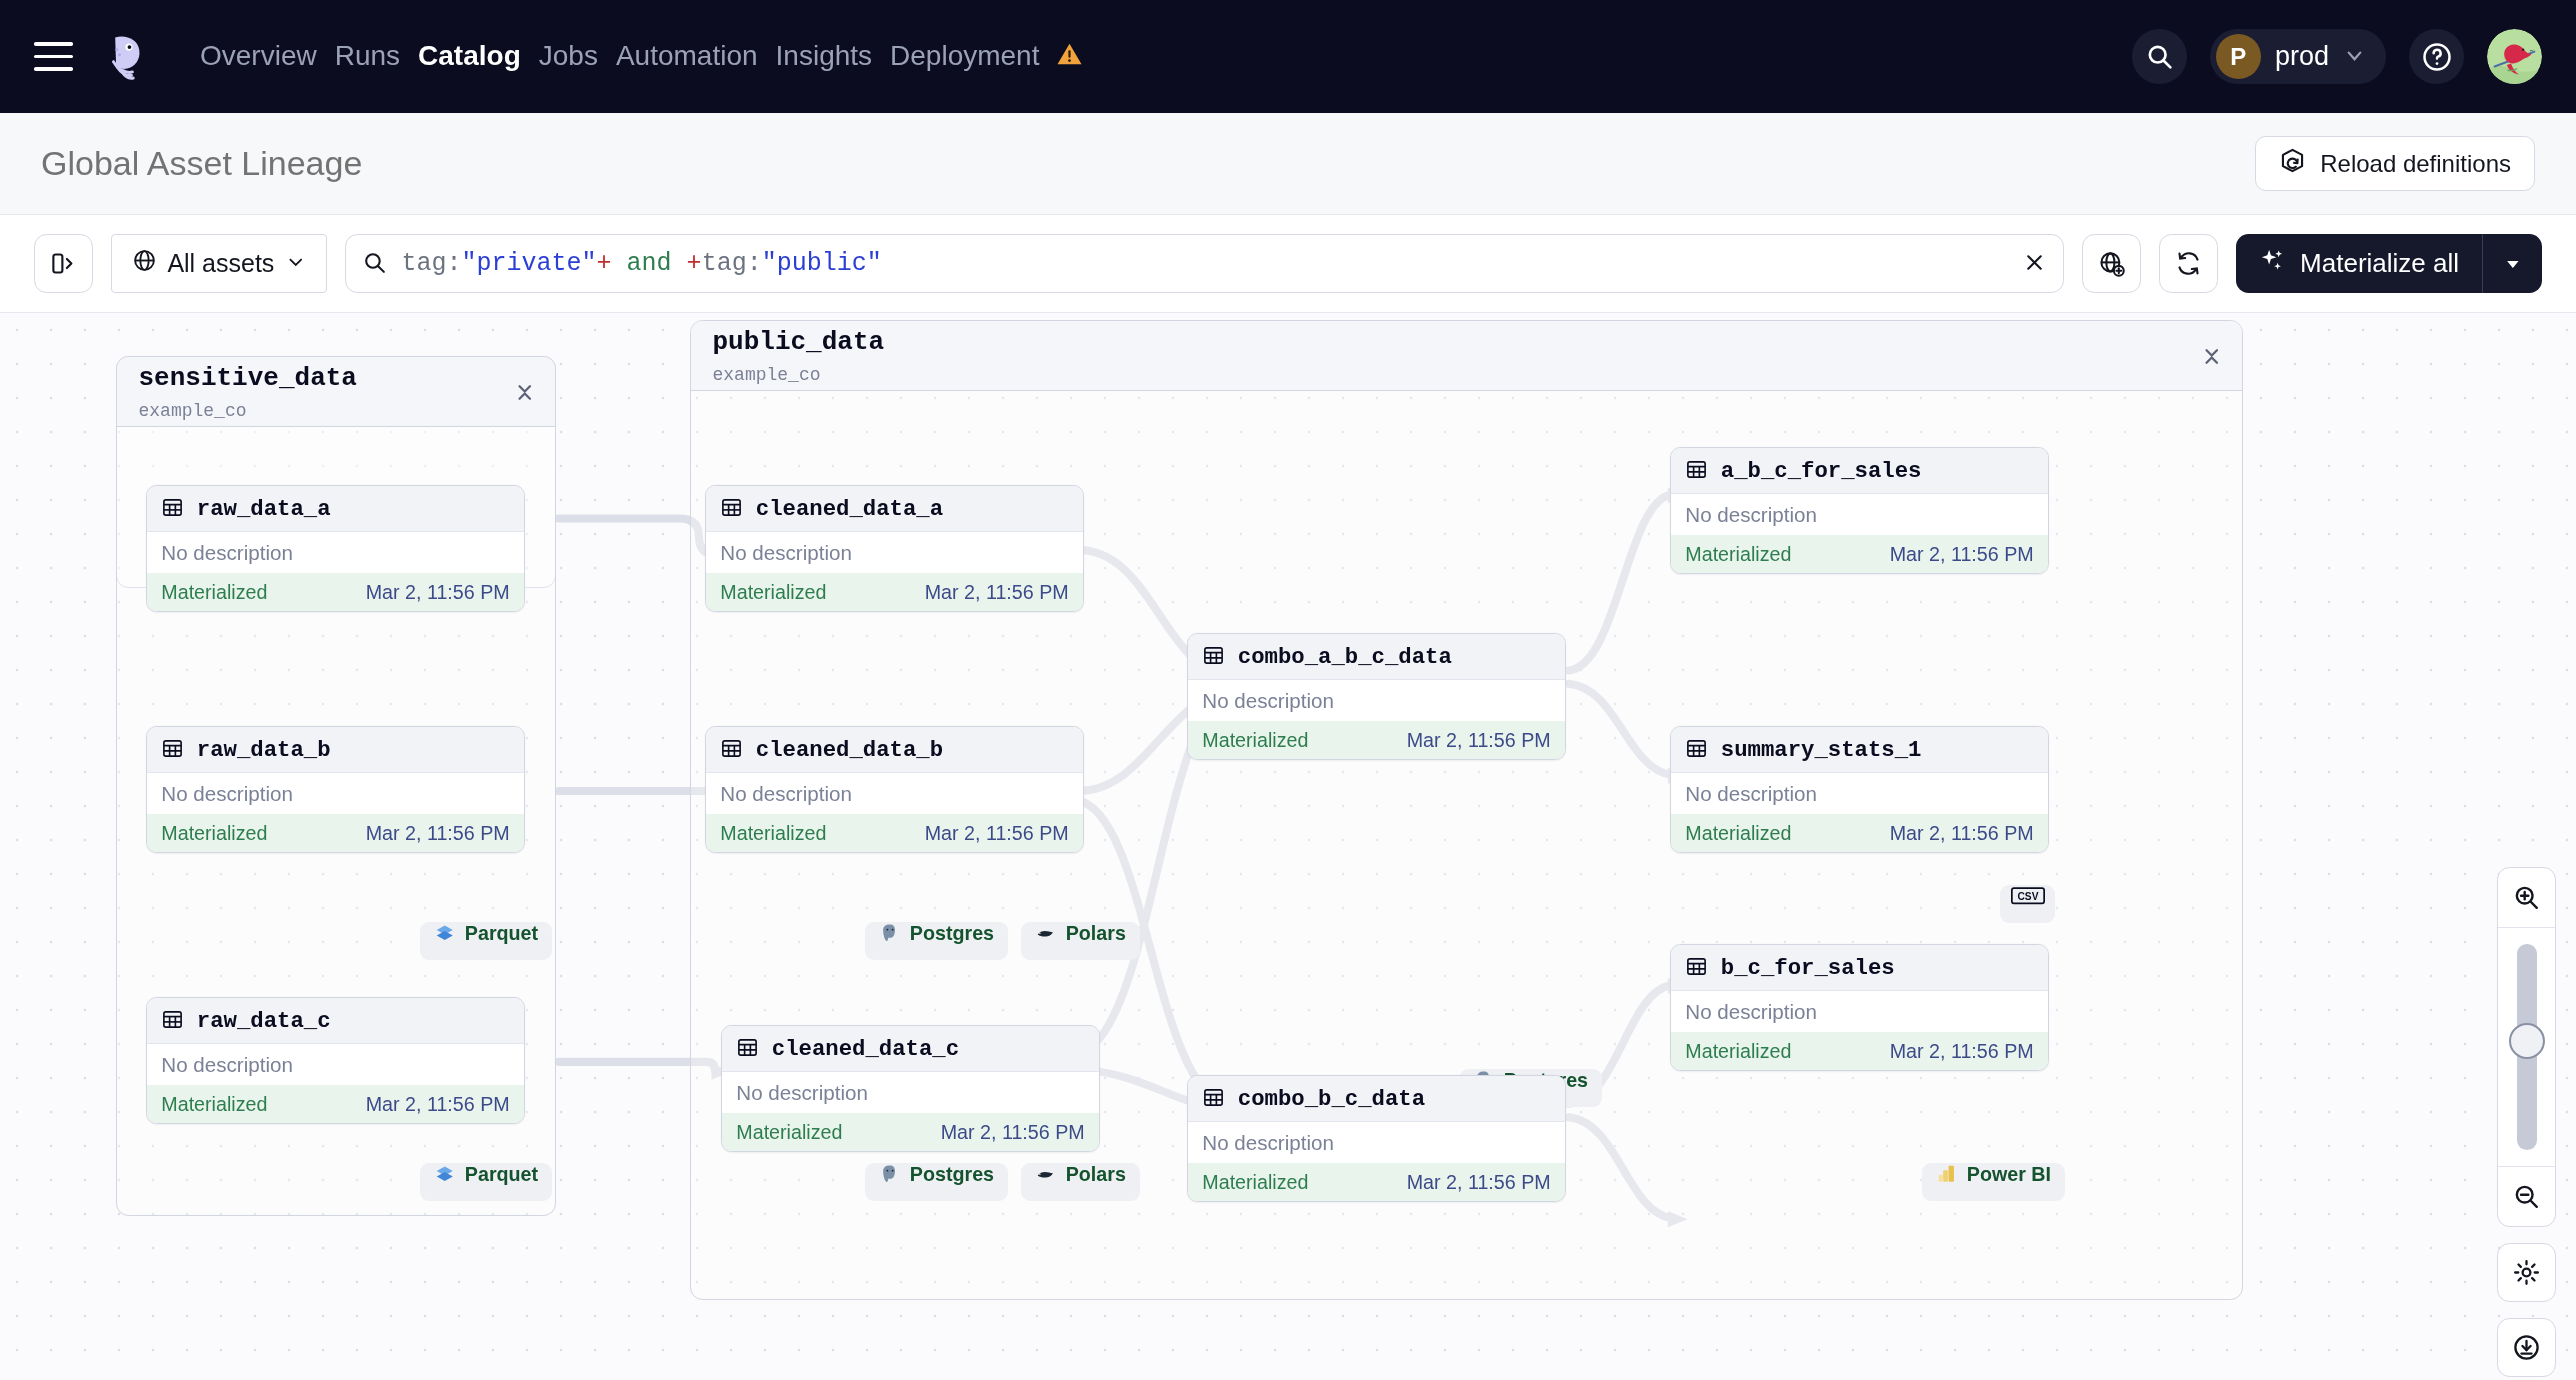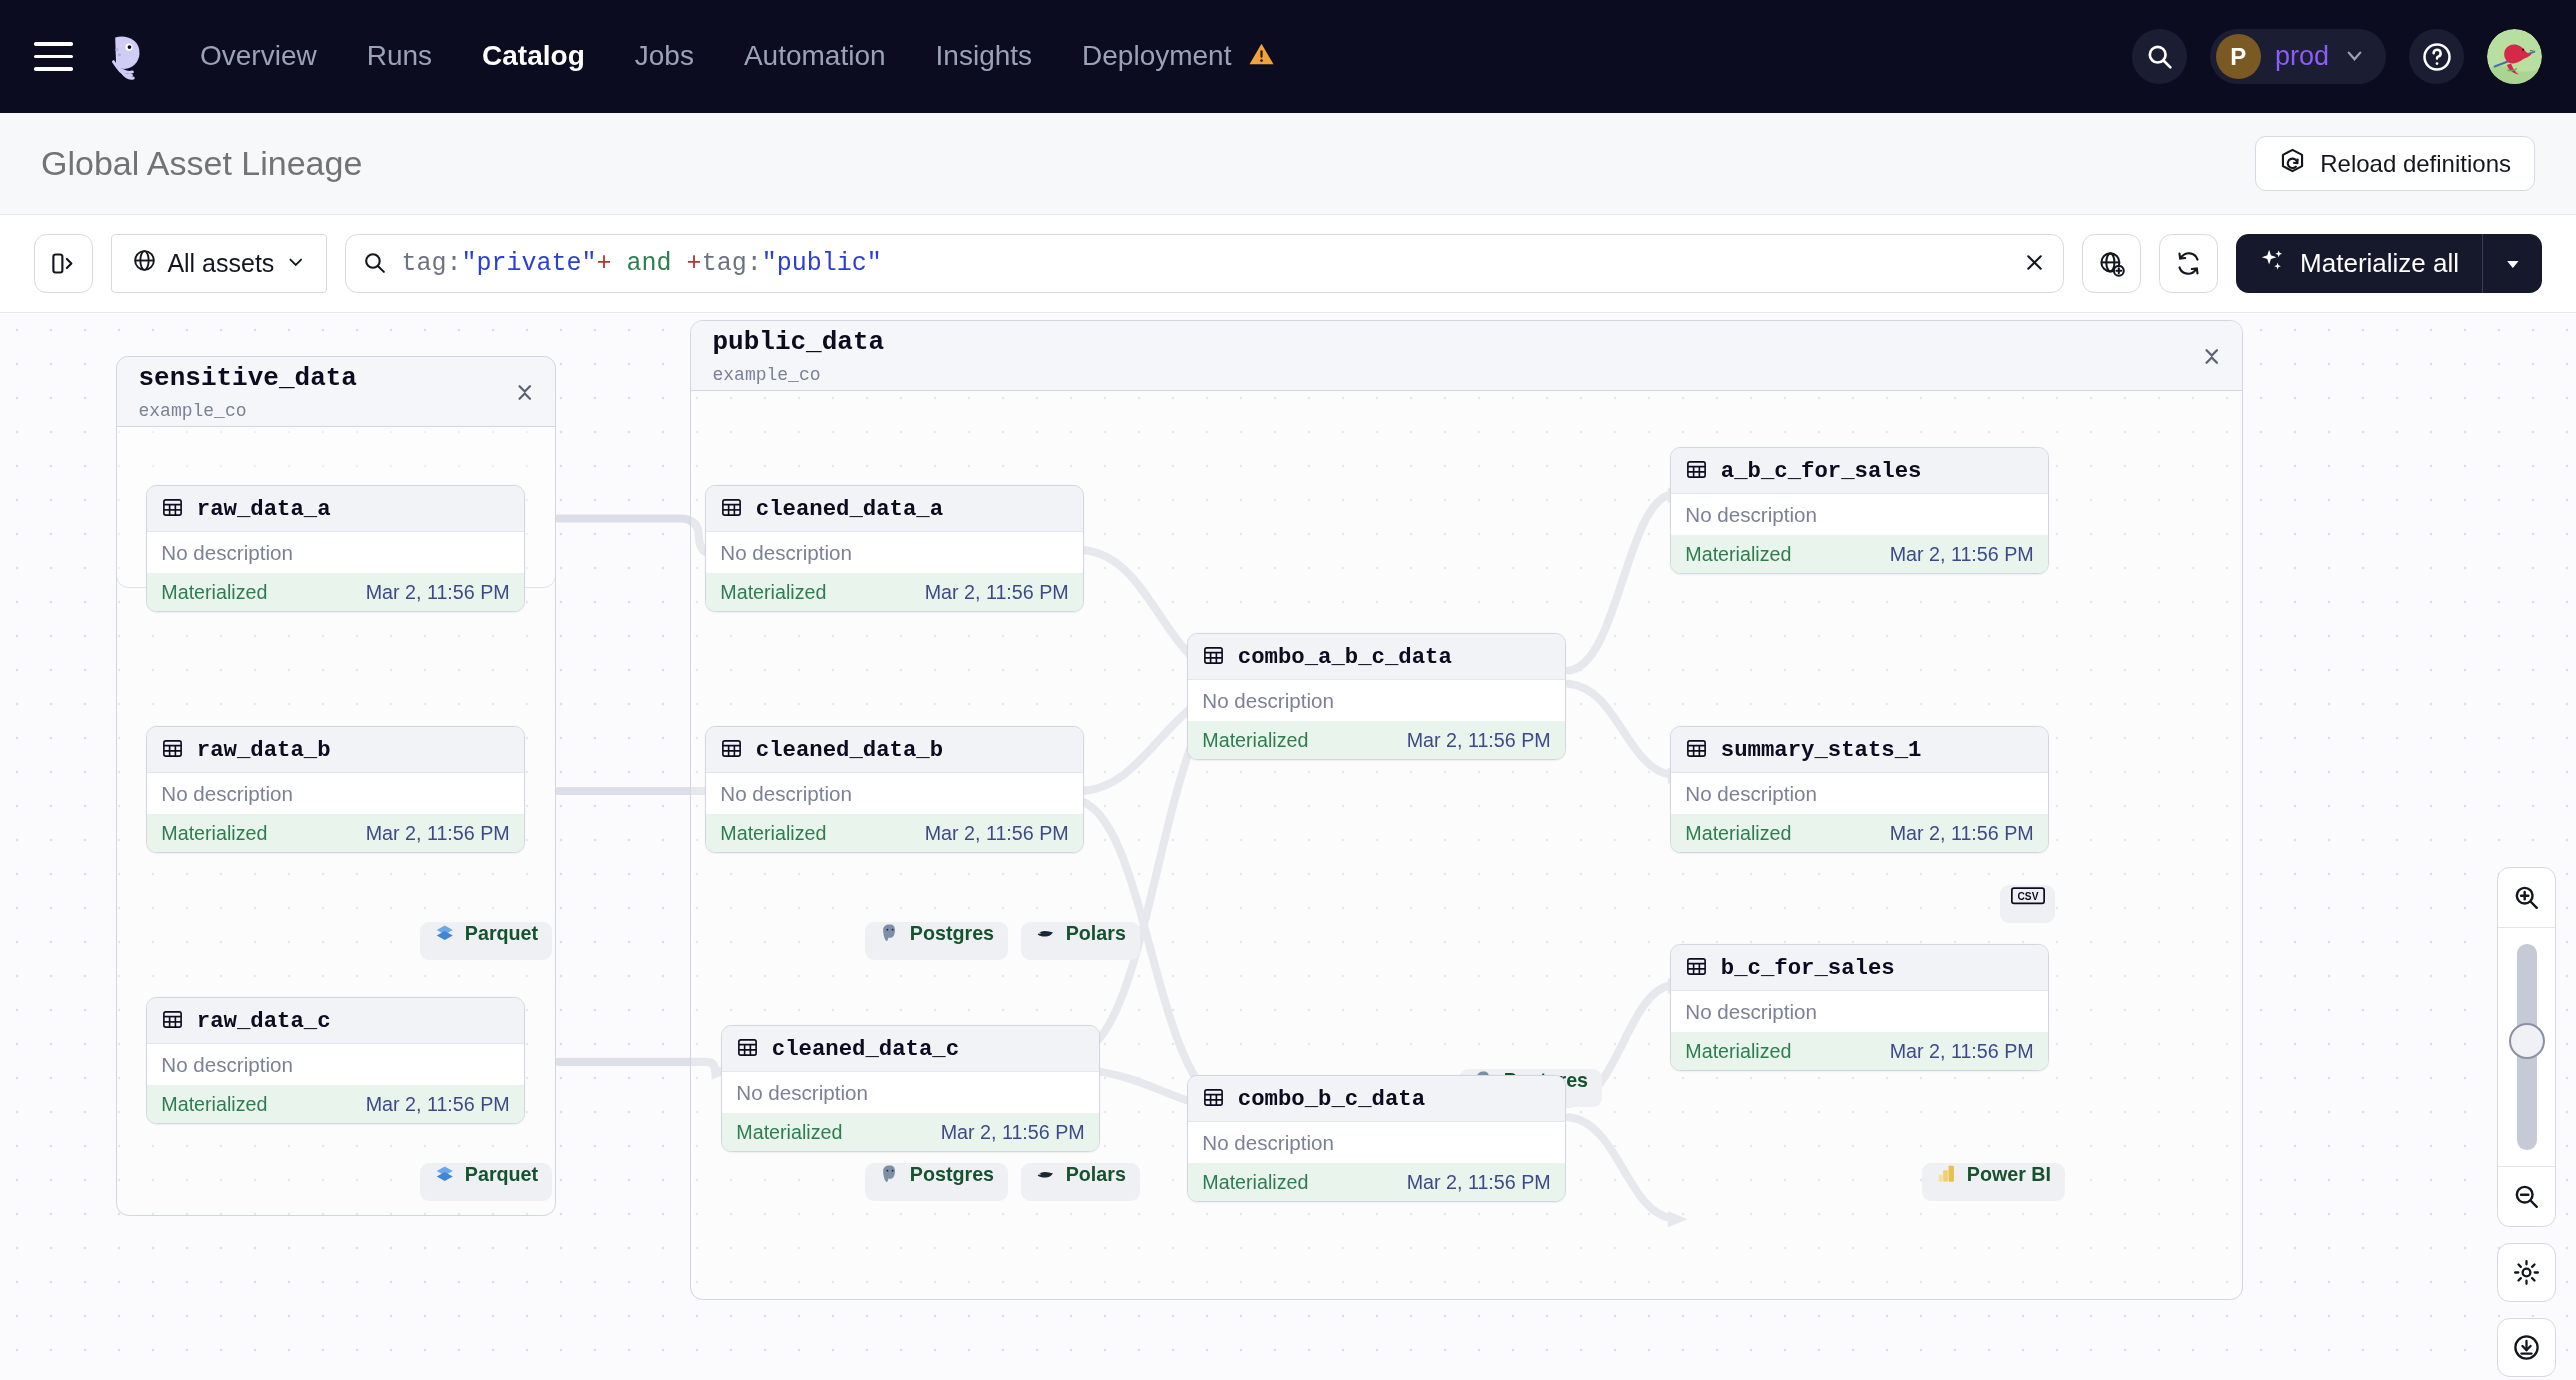--- a/index.html
+++ b/index.html
@@ -15,32 +15,32 @@
     position: absolute; top: 0; left: 0; width: 2576px; height: 113px;
     background: #0b0c1f;
     display: flex; align-items: center;
     padding: 0 34px;
     z-index: 50;
   }
   .hamburger { width: 39px; height: 29px; display:flex; flex-direction:column;
                justify-content:space-between; cursor:pointer; margin-right: 25px;}
   .hamburger span { display:block; height:3.6px; background:#fff; border-radius:1.8px; width:100%; }
   .logo { width: 55px; height: 55px; margin-right: 38px; flex: 0 0 auto; }
-  .navlinks { display:flex; gap: 32px; }
+  .navlinks { display:flex; }
   .navlink { color:#9ba2b5; font-size: 28px; padding: 7.2px 9px; cursor:pointer; white-space:nowrap;}
   .navlink.active { color:#ffffff; font-weight: 700; }
   .warn-badge { display:inline-block; margin-left: 9px; vertical-align: middle; }
   .nav-right { margin-left:auto; display:flex; align-items:center; gap: 23px; }
   .circle-btn { width:55px; height:55px; border-radius:50%; background:#1b1d33;
                 display:flex; align-items:center; justify-content:center; cursor:pointer;}
   .deployment-pill { height:55px; border-radius:29px; background:#1b1d33; display:flex;
                      align-items:center; padding: 0 19.7px 0 5.4px; gap:14.3px; cursor:pointer;}
   .dep-avatar { width:45px;height:45px;border-radius:50%;background:#7a5a22;color:#fff;
                 display:flex;align-items:center;justify-content:center;font-size:24px;font-weight:700;}
-  .dep-name { color:#8b5cf6; font-size:27px; }
+  .dep-name { color:#ffffff; font-size:27px; }
   .user-avatar { width:55px;height:55px;border-radius:50%;overflow:hidden;cursor:pointer; }
 
   
   .pageheader {
     position:absolute; top:113px; left:0; width:2576px; height:102px;
     background:#f7f8fa; border-bottom:0.9px solid #e6e8ef;
     display:flex; align-items:center; padding: 0 41px;
   }
   .page-title { font-size: 34px; color:#737373; font-weight: 400; }
   .reload-btn {

